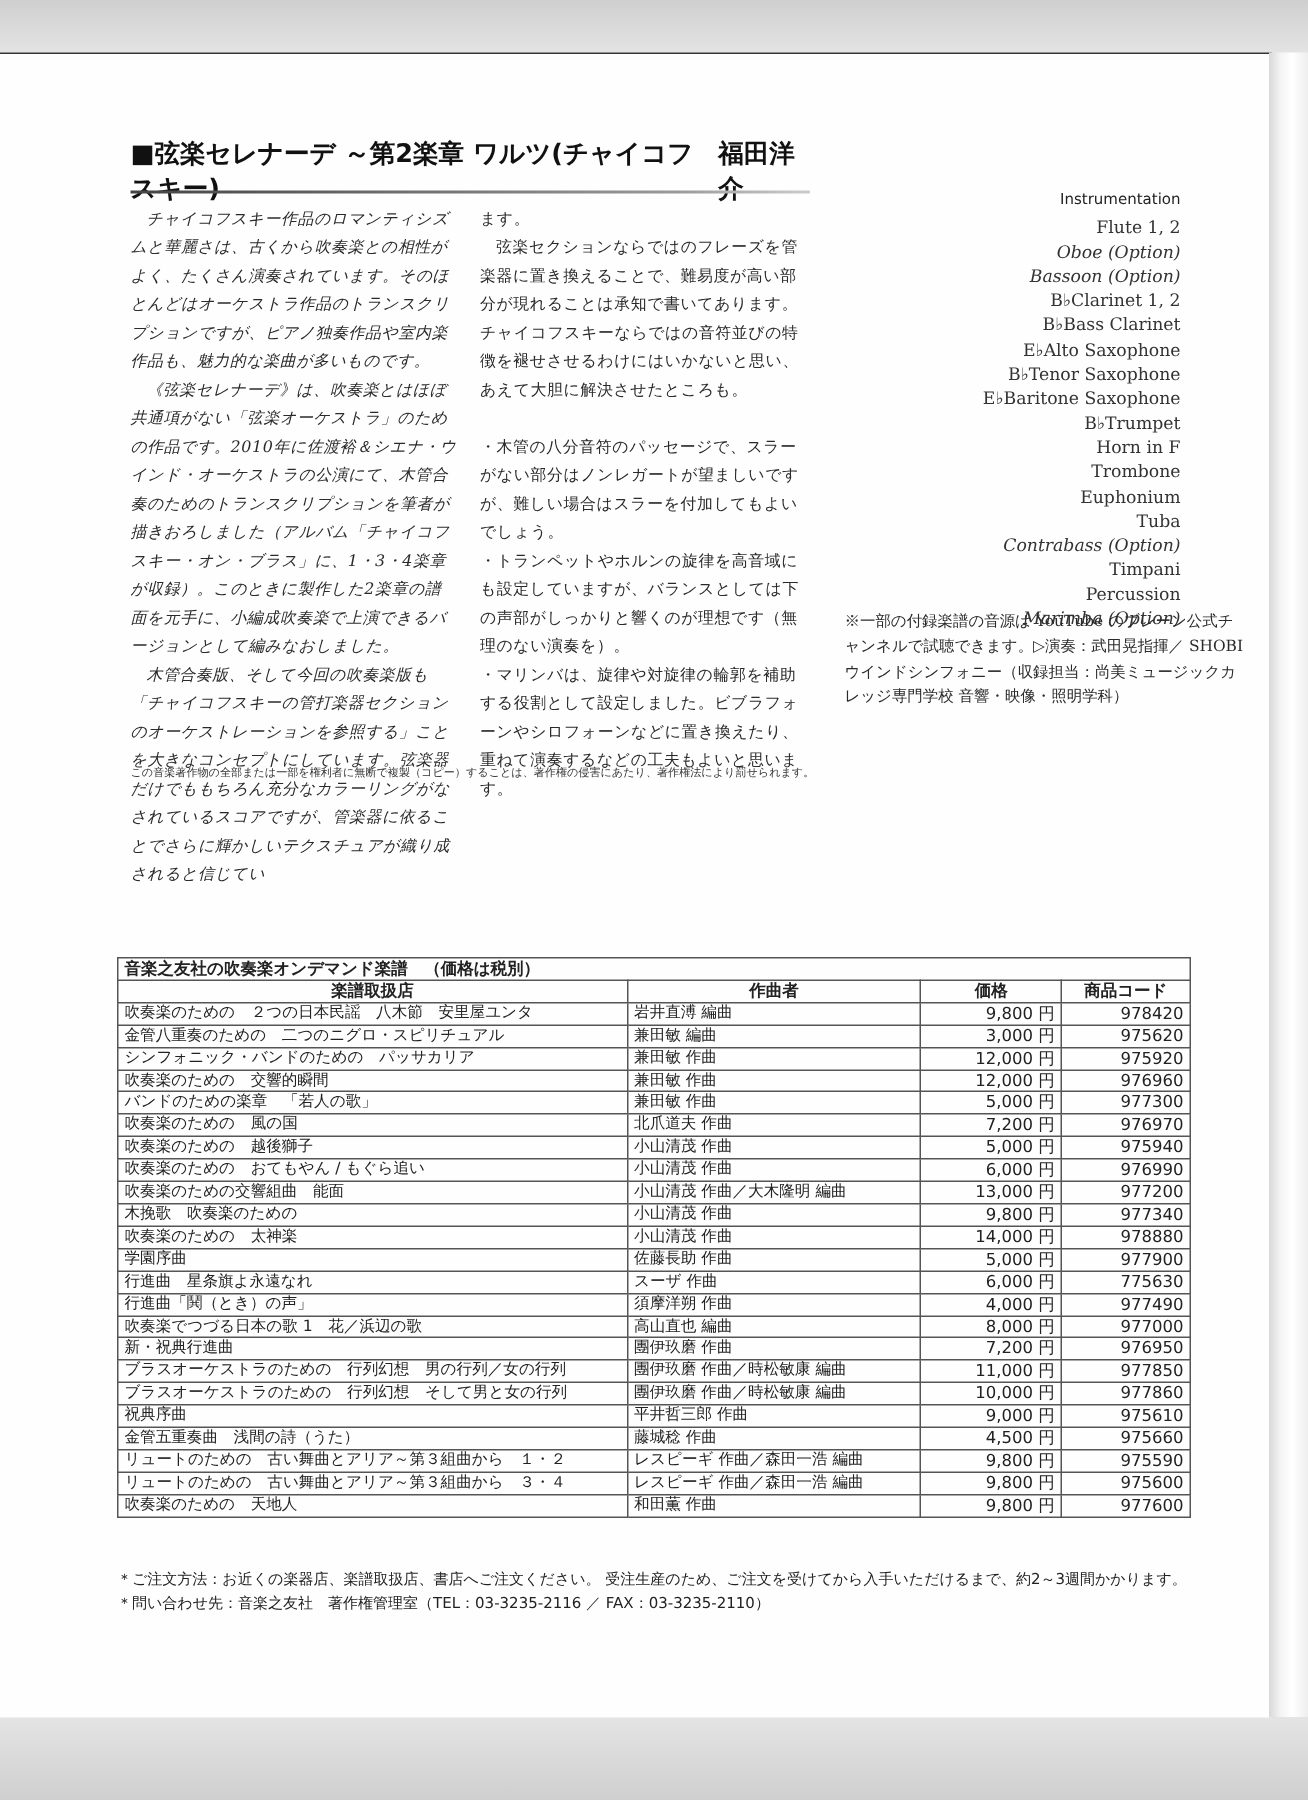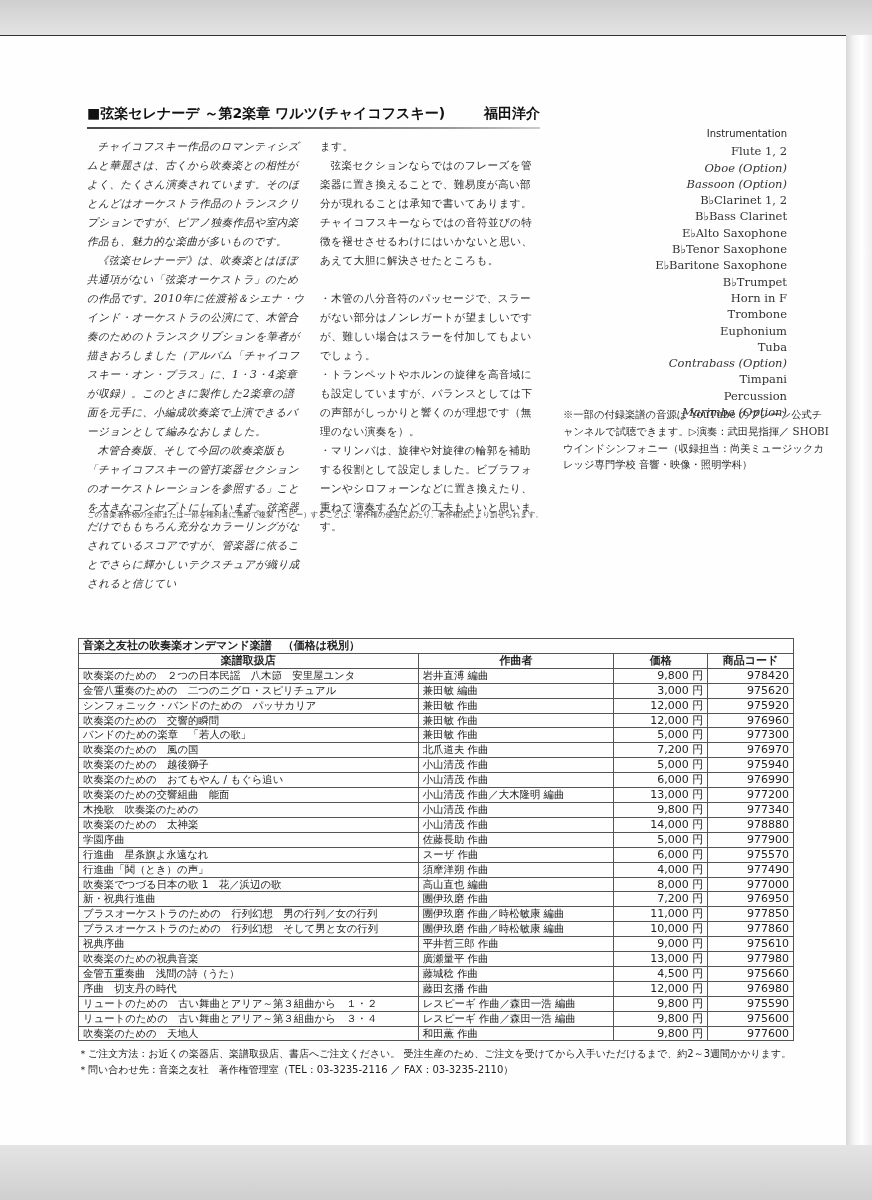--- a/index.html
+++ b/index.html
@@ -13,21 +13,21 @@
   .page {
     position:absolute; left:0; top:35px; width:848px; height:1110px;
     background:#fefefe; border-top:1px solid #333;
   }
   .fold { position:absolute; left:846px; top:35px; width:26px; height:1110px;
     background:linear-gradient(90deg,#d8d8d8,#f4f4f4 30%,#ffffff 60%,#eeeeee); }
   .bg-bottom { position:absolute; left:0; top:1145px; width:872px; height:55px; background:linear-gradient(#e4e4e4,#cfcfcf); }
 
   .article-title {
     position:absolute; left:87px; top:103px; width:453px; height:22px;
-    font-family:"DejaVu Sans", sans-serif; font-weight:bold; font-size:14px; color:#111;
+    font-family:"DejaVu Sans", sans-serif; font-weight:bold; font-size:17px; color:#111;
     display:flex; justify-content:space-between; align-items:center;
   }
   .title-rule { position:absolute; left:87px; top:127px; width:453px; height:2px;
     background:linear-gradient(90deg,#444,#999 80%,#ccc); }
 
   .col { position:absolute; font-size:10.6px; line-height:19px; letter-spacing:0.4px; color:#2a2a2a; }
   .col p { margin:0; text-indent:1em; }
   .col p.noindent { text-indent:0; }
   .col p.bullet { text-indent:0; }
   .col .gap { height:19px; }
@@ -195,21 +195,21 @@
         <tr>
           <td>学園序曲</td>
           <td>佐藤長助 作曲</td>
           <td class="price">5,000 円</td>
           <td class="code">977900</td>
         </tr>
         <tr>
           <td>行進曲　星条旗よ永遠なれ</td>
           <td>スーザ 作曲</td>
           <td class="price">6,000 円</td>
-          <td class="code">975570</td>
+          <td class="code">775630</td>
         </tr>
         <tr>
           <td>行進曲「鬨（とき）の声」</td>
           <td>須摩洋朔 作曲</td>
           <td class="price">4,000 円</td>
           <td class="code">977490</td>
         </tr>
         <tr>
           <td>吹奏楽でつづる日本の歌 1　花／浜辺の歌</td>
           <td>高山直也 編曲</td>
@@ -234,38 +234,26 @@
           <td class="price">10,000 円</td>
           <td class="code">977860</td>
         </tr>
         <tr>
           <td>祝典序曲</td>
           <td>平井哲三郎 作曲</td>
           <td class="price">9,000 円</td>
           <td class="code">975610</td>
         </tr>
         <tr>
-          <td>吹奏楽のための祝典音楽</td>
-          <td>廣瀬量平 作曲</td>
-          <td class="price">13,000 円</td>
-          <td class="code">977980</td>
-        </tr>
-        <tr>
           <td>金管五重奏曲　浅間の詩（うた）</td>
           <td>藤城稔 作曲</td>
           <td class="price">4,500 円</td>
           <td class="code">975660</td>
         </tr>
         <tr>
-          <td>序曲　切支丹の時代</td>
-          <td>藤田玄播 作曲</td>
-          <td class="price">12,000 円</td>
-          <td class="code">976980</td>
-        </tr>
-        <tr>
           <td>リュートのための　古い舞曲とアリア～第３組曲から　１・２</td>
           <td>レスピーギ 作曲／森田一浩 編曲</td>
           <td class="price">9,800 円</td>
           <td class="code">975590</td>
         </tr>
         <tr>
           <td>リュートのための　古い舞曲とアリア～第３組曲から　３・４</td>
           <td>レスピーギ 作曲／森田一浩 編曲</td>
           <td class="price">9,800 円</td>
           <td class="code">975600</td>

